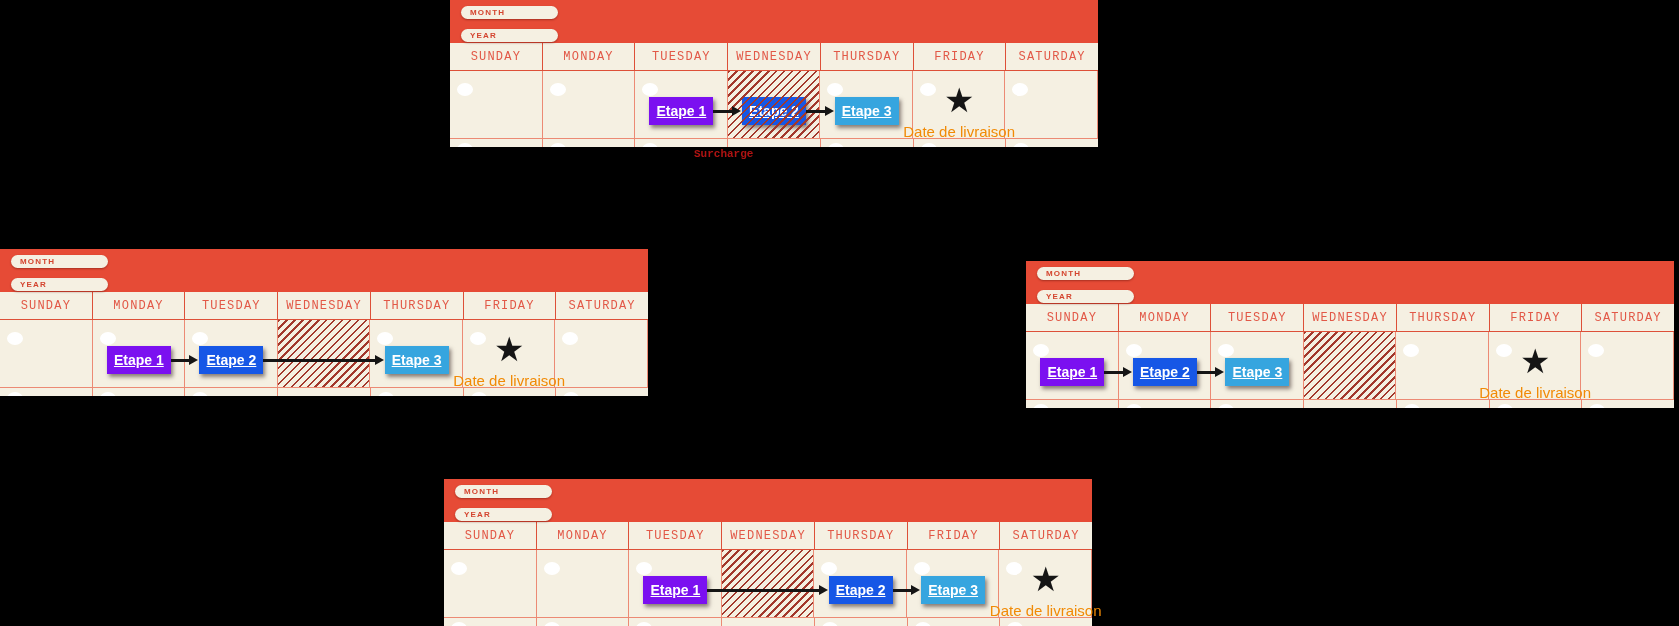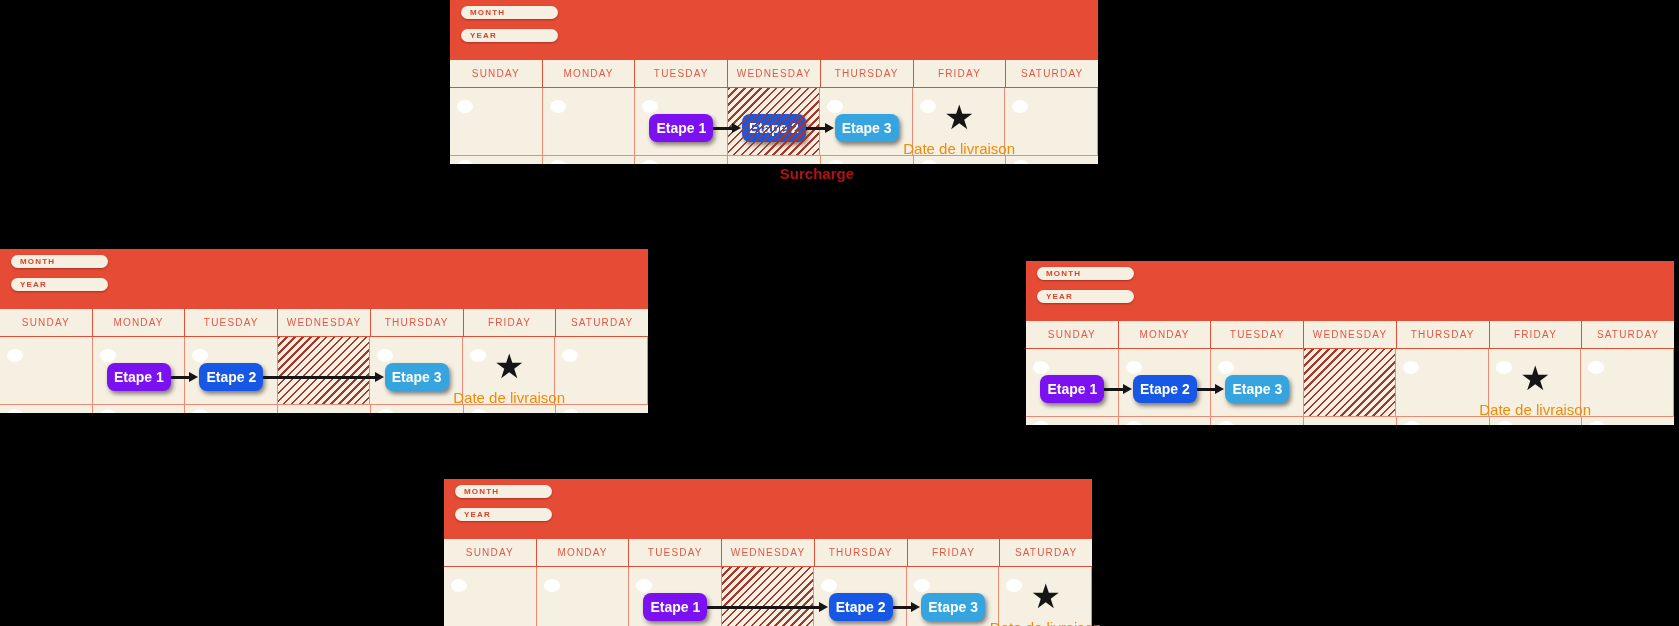--- a/index.html
+++ b/index.html
@@ -1,66 +1,67 @@
 <!DOCTYPE html>
 <html><head>
 <meta charset="utf-8">
 <style>
   html,body{margin:0;padding:0;background:#000;}
   .canvas{
     position:relative;width:1679px;height:626px;background:#000;
     overflow:hidden;font-family:"Liberation Sans",sans-serif;
   }
   .calendar{position:absolute;}
-  .cal-header{position:relative;height:60px;background:var(--header);padding-left:12px;}
+  .cal-header{position:relative;height:43px;background:var(--header);padding-left:12px;}
   .pill{
     position:absolute;left:11px;width:97px;height:13px;border-radius:7px;
     background:var(--paper);color:var(--pill_text);
     font-size:8px;font-weight:bold;letter-spacing:1.2px;line-height:13px;
     padding-left:9px;box-sizing:border-box;
     box-shadow:0 1px 2px rgba(90,15,8,.45);
   }
   .pill.month{top:6px}
   .pill.year{top:29px}
   .day-row{display:flex;height:28px;background:var(--paper);
     border-bottom:1px solid var(--grid_strong);box-sizing:border-box;}
   .day-cell{
     flex:1;display:flex;align-items:center;justify-content:center;
-    font-size:10px;letter-spacing:1.2px;color:var(--day_text);
+    font-size:12px;letter-spacing:1.2px;color:var(--day_text);
     border-right:1px solid var(--grid_strong);box-sizing:border-box;
-    white-space:nowrap;overflow:hidden;
+    white-space:nowrap;overflow:hidden;font-family:Liberation Mono, monospace;
   }
   .day-cell:last-child{border-right:none}
   .week-row{position:relative;display:flex;height:68px;background:var(--paper);
     border-bottom:1px solid var(--grid_line);box-sizing:border-box;}
   .cell{flex:1;position:relative;border-right:1px solid var(--grid_line);box-sizing:border-box;}
   .cell:last-child{border-right:none}
   .circle{position:absolute;left:7px;top:12px;width:16px;height:13px;
     border-radius:50%;background:var(--circle);}
   .hatch{position:absolute;inset:0;z-index:3;
     background:repeating-linear-gradient(135deg,var(--hatch) 0 1.7px,transparent 1.7px 5.6px);}
   .chip{
-    position:absolute;z-index:2;top:26px;width:64px;height:28px;border-radius:8px;
+    position:absolute;z-index:2;top:26px;width:64px;height:28px;border-radius:0;
     color:#fff;font-weight:bold;font-size:14px;
     display:flex;align-items:center;justify-content:center;
     box-shadow:2px 3px 4px rgba(30,12,12,.5);
+    text-decoration:underline;
   }
   .arrow{position:absolute;z-index:4;top:35px;height:10px;}
   .arrow-line{position:absolute;left:0;right:7px;top:4px;height:2.5px;background:var(--arrow);}
   .arrow-head{position:absolute;right:0;top:0;width:0;height:0;
     border-left:9px solid var(--arrow);
     border-top:5px solid transparent;border-bottom:5px solid transparent;}
   .star{position:absolute;z-index:2;top:14px;width:40px;text-align:center;
     font-size:34px;line-height:30px;color:var(--star);}
   .delivery{position:absolute;z-index:5;top:52px;width:200px;text-align:center;
     font-weight:normal;font-size:15px;color:var(--delivery_text);white-space:nowrap;}
   .row-stub{position:relative;display:flex;height:8px;background:var(--paper);overflow:hidden;}
   .row-stub .circle{top:4px;}
-  .surcharge{position:absolute;top:100%;margin-top:1px;width:160px;text-align:right;
-    font-weight:bold;font-size:15px;color:var(--overload_text);white-space:nowrap;}
+  .surcharge{position:absolute;top:100%;margin-top:1px;width:160px;text-align:left;
+    font-weight:bold;font-size:11px;color:var(--overload_text);white-space:nowrap;font-family:Liberation Mono, monospace;}
 </style>
 </head>
 <body>
 
 <div class="canvas" style="--header: #E64B36; --paper: #F5F0E2; --day_text: #E25847; --grid_line: #EC8A74; --grid_strong: #DD5038; --pill_text: #D4452F; --hatch: #A2382C; --star: #151515; --arrow: #151515; --delivery_text: #F18A05; --overload_text: #B01312; --circle: #FFFFFF;">
     <div class="calendar" style="left: 450px; top: 0px; width: 648px;">
       <div class="cal-header">
         <div class="pill month">MONTH</div>
         <div class="pill year">YEAR</div>
       </div>

